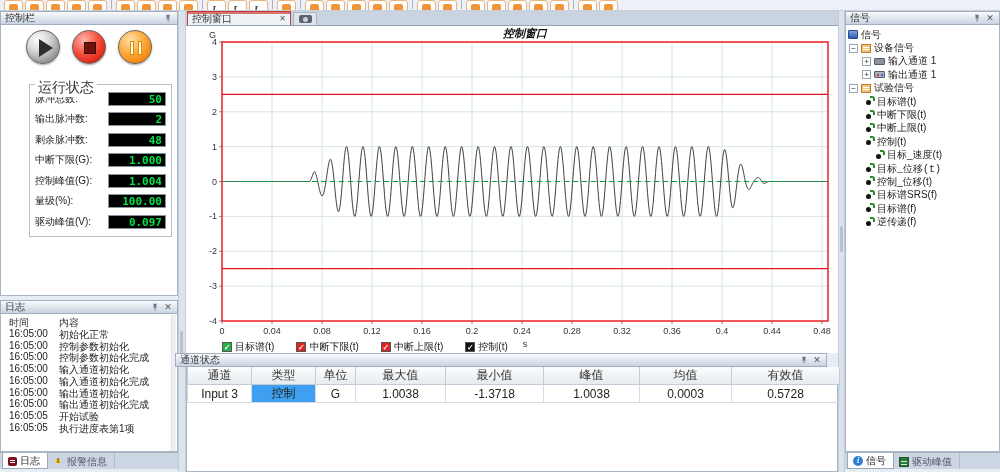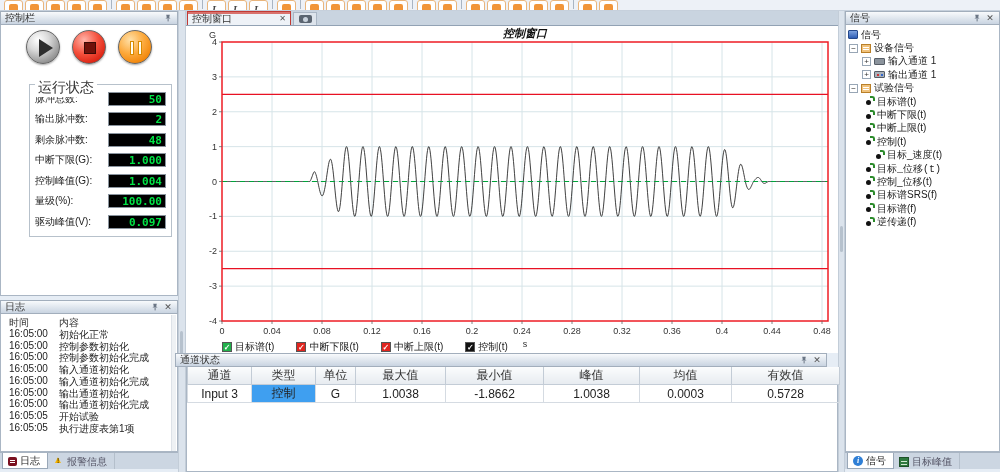--- a/index.html
+++ b/index.html
@@ -496,21 +496,21 @@
             <th>均值</th>
             <th>有效值</th>
           </tr>
         </thead>
       <tbody id="chan-rows">
           <tr>
             <td>Input 3</td>
             <td class="type-cell">控制</td>
             <td>G</td>
             <td>1.0038</td>
-            <td>-1.8662</td>
+            <td>-1.3718</td>
             <td>1.0038</td>
             <td>0.0003</td>
             <td>0.5728</td>
           </tr>
         </tbody>
     </table>
   </div>
 
   <div class="panel-header" style="left:845px; top:11px; width:155px;">
     <span class="ph-title">信号</span>
@@ -590,17 +590,17 @@
         </div>
       </div>
   </div>
   <div class="bottom-tabs" id="sig-tabs" style="left:845px; top:452px; width:155px;">
       <div class="b-tab active">
         <span class="ico-info">i</span>
         <span>信号</span>
       </div>
       <div class="b-tab">
         <span class="ico-func"></span>
-        <span>目标峰值</span>
+        <span>驱动峰值</span>
       </div>
     </div>
 
 </div>
 
 </body></html>

